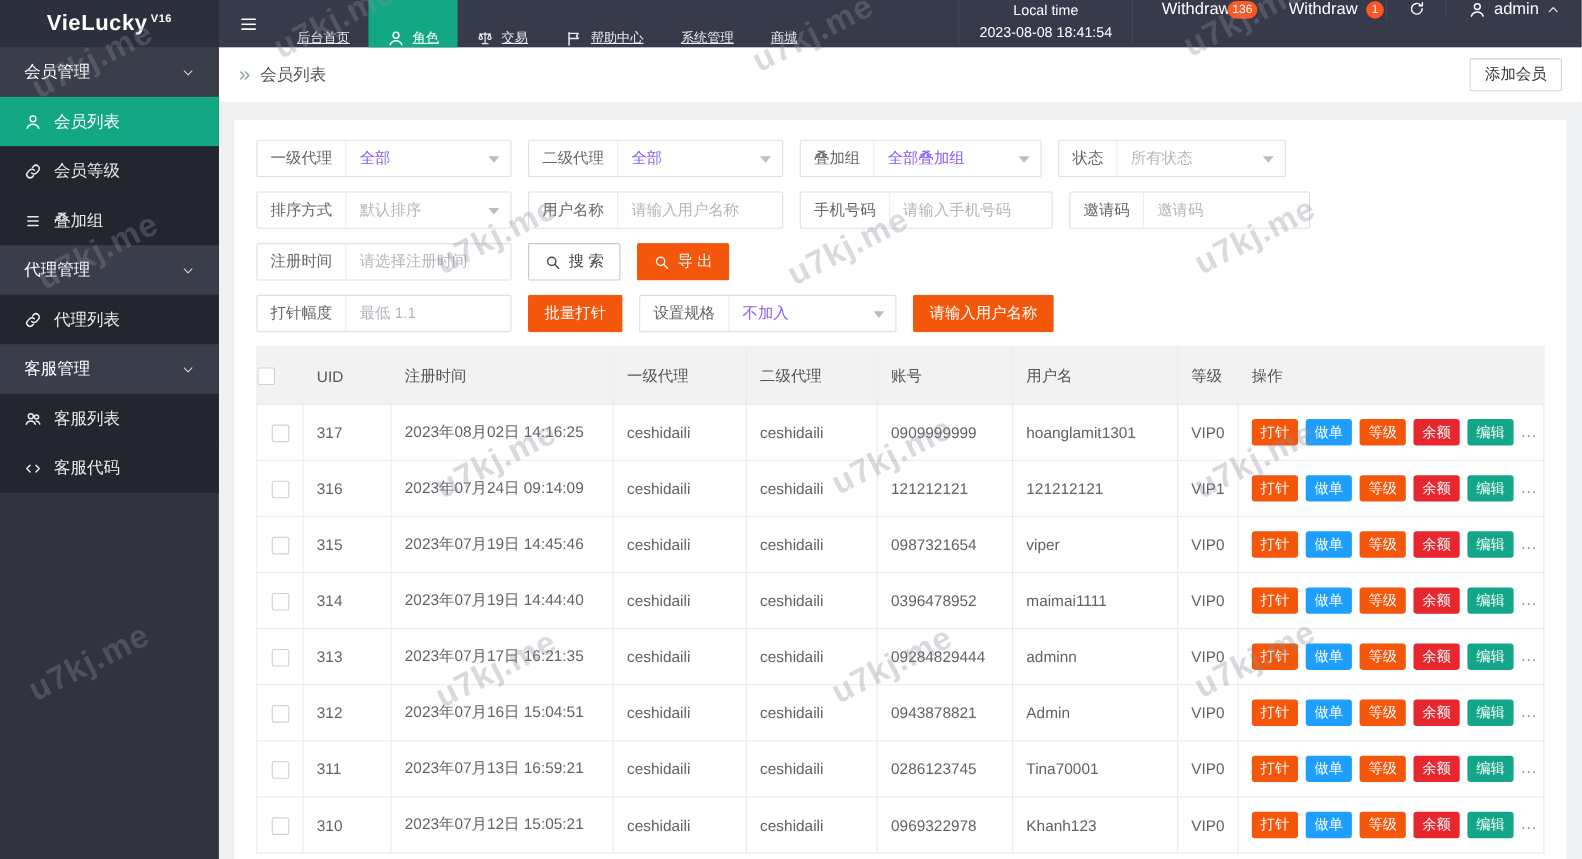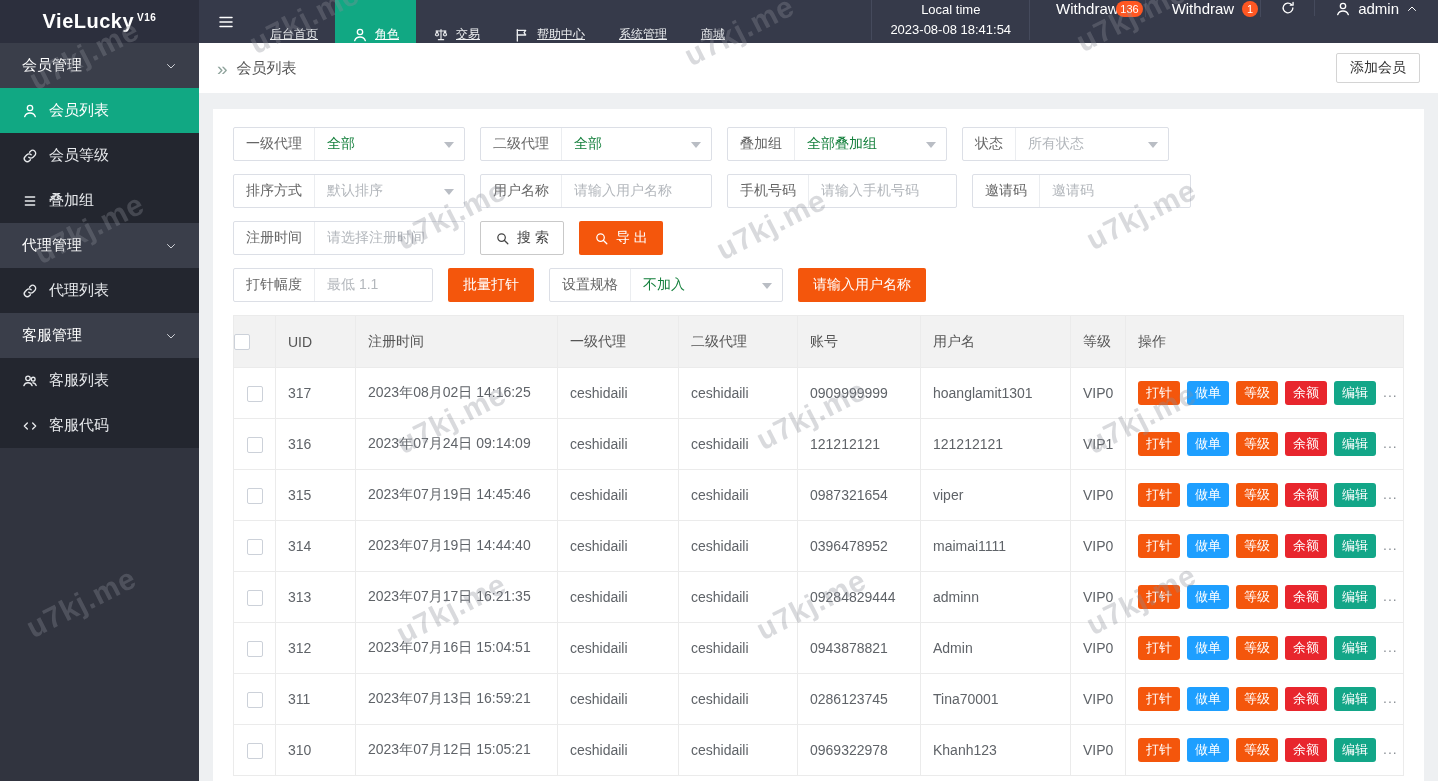--- a/index.html
+++ b/index.html
@@ -36,21 +36,21 @@
   .crumbbar { height:50px; background:#fff; display:flex; align-items:center; padding:0 18px; }
   .crumb-icon { color:#8fa39c; font-size:19px; margin-right:9px; line-height:1; }
   .crumb { font-size:15px; color:#555; }
   .add-btn { margin-left:auto; height:30px; padding:0 13px; background:#fff; border:1px solid #d4d4d4; border-radius:2px; font-size:14px; color:#333; cursor:pointer; font-family:inherit; }
   .panel { margin:16px 14px 0; background:#fff; padding:18px 20px 20px; }
 
   
   .frow { display:flex; align-items:center; margin-bottom:13px; }
   .fgroup { display:flex; align-items:center; height:34px; border:1px solid #dcdfe6; border-radius:2px; margin-right:15px; background:#fff; }
   .flabel { padding:0 12px; font-size:14px; color:#666; align-self:stretch; display:flex; align-items:center; border-right:1px solid #ebedf0; white-space:nowrap; }
-  .fvalue { flex:1; padding:0 12px; font-size:14px; color:#15803d; display:flex; align-items:center; white-space:nowrap; overflow:hidden; }
+  .fvalue { flex:1; padding:0 12px; font-size:14px; color:#8b5cf6; display:flex; align-items:center; white-space:nowrap; overflow:hidden; }
   .fvalue.muted { color:#b3b7bc; }
   .farrow { width:0; height:0; border:5px solid transparent; border-top:6px solid #b9bdc4; margin:6px 10px 0 0; flex:none; }
   .btn { height:34px; display:inline-flex; align-items:center; gap:7px; padding:0 14px; border-radius:2px; font-size:14px; margin-right:15px; border:1px solid transparent; cursor:pointer; font-family:inherit; }
   .btn .icon svg { width:15px; height:15px; }
   .btn-outline { background:#fff; border-color:#c9c9c9; color:#444; }
   .btn-primary { background:#f4560c; color:#fff; }
 
   
   .grid { width:100%; border-collapse:collapse; margin-top:13px; table-layout:fixed; }
   .grid th { background:#f2f2f2; height:52px; font-weight:400; font-size:14px; color:#555; text-align:left; padding:0 12px; }
@@ -304,21 +304,21 @@
             <span class="icon">
               <svg viewBox="0 0 24 24" fill="none" stroke="currentColor" stroke-width="2" stroke-linecap="round" stroke-linejoin="round">
                 <circle cx="10.5" cy="10.5" r="6"></circle>
                 <path d="M15.2 15.2 20.5 20.5"></path>
               </svg>
             </span>
             <span>导 出</span>
           </button>
         </div>
         <div class="frow">
-          <div class="fgroup" style="width: 200px;">
+          <div class="fgroup" style="width: 232px;">
             <span class="flabel">打针幅度</span>
             <span class="fvalue muted">最低 1.1</span>
           </div>
           <button class="btn btn-primary">
             <span>批量打针</span>
           </button>
           <div class="fgroup" style="width: 234px;">
             <span class="flabel">设置规格</span>
             <span class="fvalue">不加入</span>
             <span class="farrow"></span>

